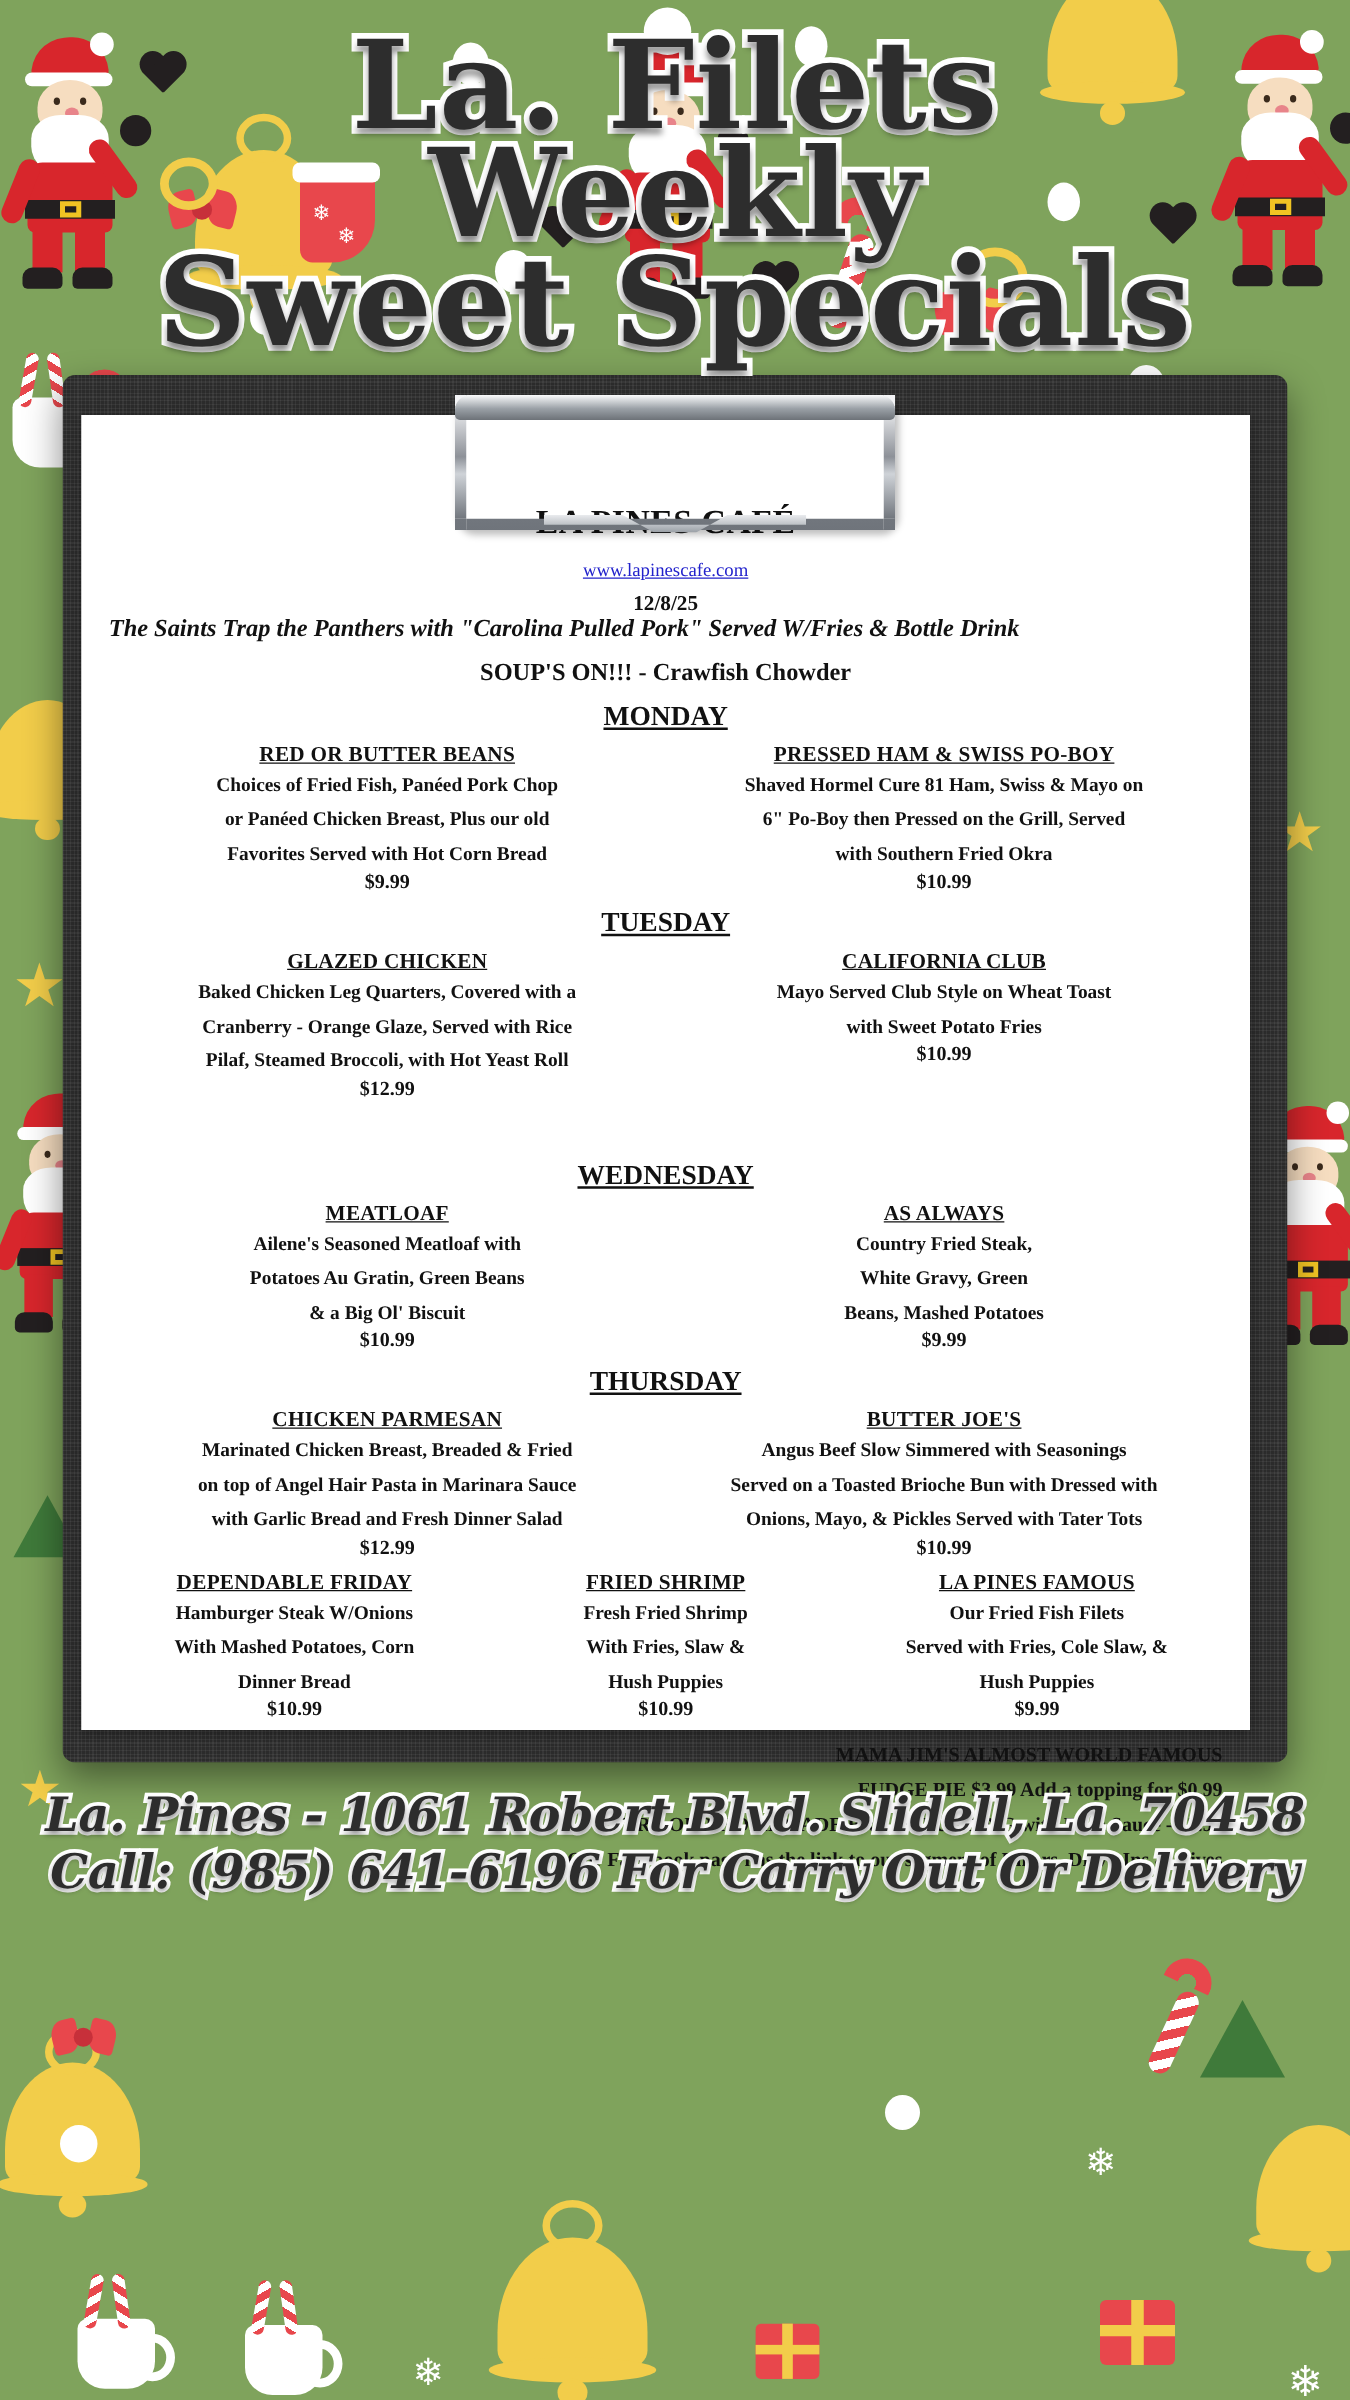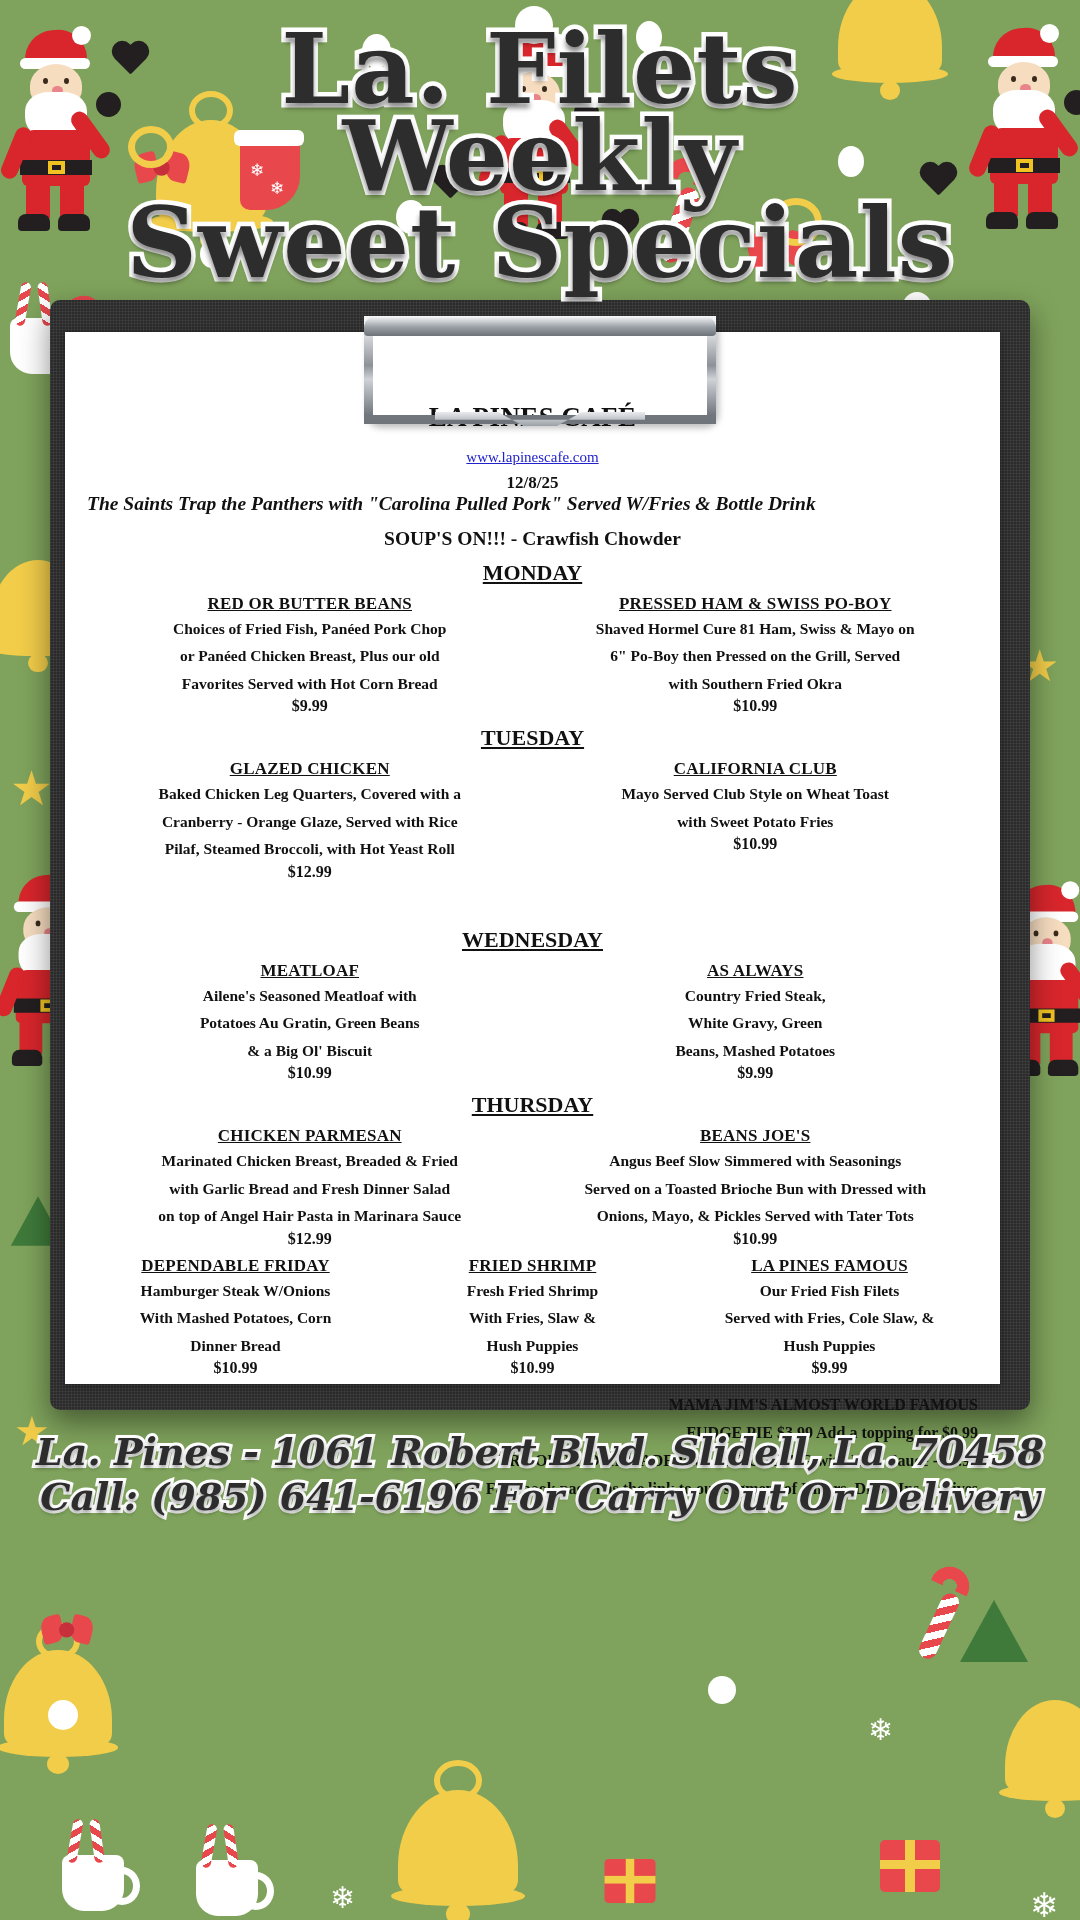--- a/index.html
+++ b/index.html
@@ -498,26 +498,26 @@
           <div class="item-desc">Beans, Mashed Potatoes</div>
           <div class="item-price">$9.99</div>
         </div>
       </div>
 
       <div class="day-label">THURSDAY</div>
       <div class="row">
         <div class="col">
           <div class="item-name">CHICKEN PARMESAN</div>
           <div class="item-desc">Marinated Chicken Breast, Breaded &amp; Fried</div>
+          <div class="item-desc">on top of Angel Hair Pasta in Marinara Sauce</div>
           <div class="item-desc">with Garlic Bread and Fresh Dinner Salad</div>
-          <div class="item-desc">on top of Angel Hair Pasta in Marinara Sauce</div>
           <div class="item-price">$12.99</div>
         </div>
         <div class="col">
-          <div class="item-name">BEANS JOE'S</div>
+          <div class="item-name">BUTTER JOE'S</div>
           <div class="item-desc">Angus Beef Slow Simmered with Seasonings</div>
           <div class="item-desc">Served on a Toasted Brioche Bun with Dressed with</div>
           <div class="item-desc">Onions, Mayo, &amp; Pickles Served with Tater Tots</div>
           <div class="item-price">$10.99</div>
         </div>
       </div>
 
       <div class="row">
         <div class="col">
           <div class="item-name">DEPENDABLE FRIDAY</div>

